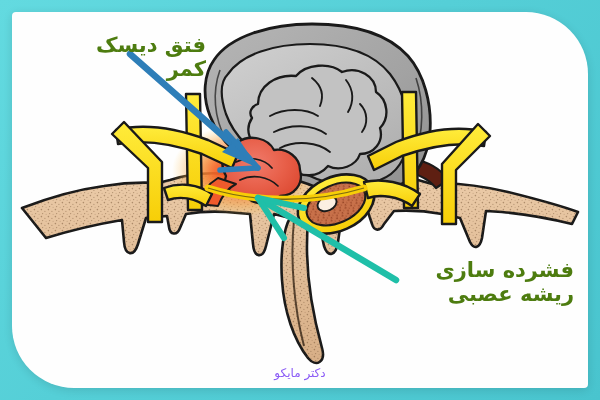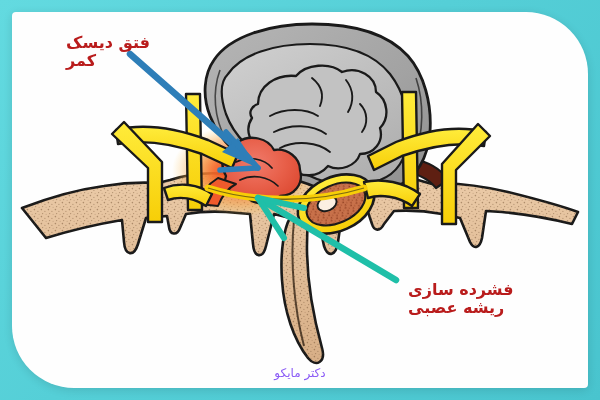--- a/index.html
+++ b/index.html
@@ -42,40 +42,40 @@
     overflow: hidden;
   }
 
   #art {
     position: absolute;
     inset: 0;
   }
 
   .label {
     position: absolute;
-    color: #b91c1c;
+    color: #4d7c0f;
     font-family: "DejaVu Sans", sans-serif;
     font-weight: bold;
-    font-size: 16px;
+    font-size: 21px;
     line-height: 1.14;
     direction: rtl;
-    text-align: left;
+    text-align: right;
     white-space: pre-line;
     letter-spacing: 0px;
   }
 
   #label-herniation {
     left: 54px;
     top: 22px;
     width: 140px;
   }
 
   #label-compression {
     left: 396px;
-    top: 269px;
+    top: 247px;
     width: 166px;
   }
 
   #watermark {
     position: absolute;
     left: 0;
     right: 0;
     top: 354px;
     text-align: center;
     color: #8b5cf6;

